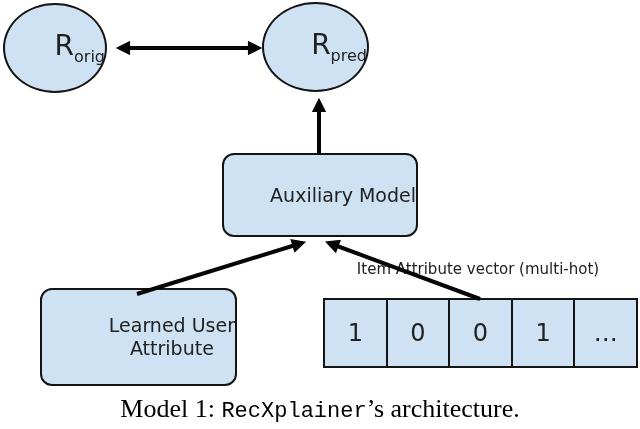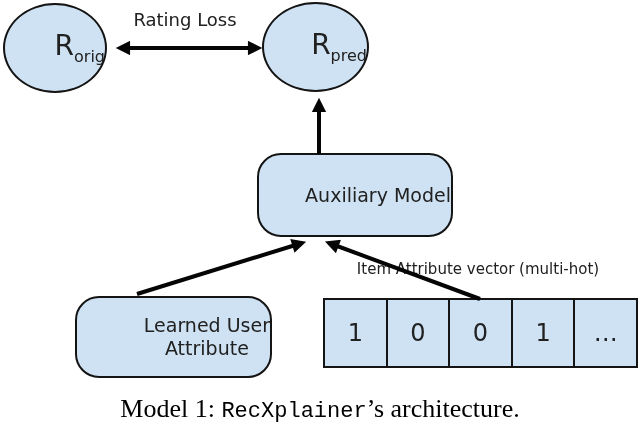--- a/index.html
+++ b/index.html
@@ -17,21 +17,21 @@
   }
   .arrows{position:absolute;left:0;top:0;width:640px;height:429px;pointer-events:none;z-index:5;}
   .arrows line{stroke:var(--arrow);stroke-width:4;}
   .arrows .head{fill:var(--arrow);}
   .node{
     position:absolute;background:var(--node_fill);border:2px solid var(--node_border);
     display:flex;align-items:center;justify-content:flex-end;text-align:center;
     box-sizing:border-box;z-index:2;
   }
   .circle{border-radius:50%;}
-  .roundbox{border-radius:24px;margin-left:35px;}
+  .roundbox{border-radius:12px;}
   .circle-label{font-size:28px;line-height:1;}
   .circle-label .subscript{font-size:16px;vertical-align:-7px;}
   .box-label{font-size:19px;line-height:23px;}
   .edge-label{
     position:absolute;left:110px;top:9px;width:150px;text-align:center;
     font-size:18px;z-index:3;
   }
   .vec-label{
     position:absolute;left:318px;top:260px;width:320px;text-align:center;
     font-size:15px;z-index:1;
@@ -49,21 +49,21 @@
   .caption{
     position:absolute;left:0;top:393px;width:640px;text-align:center;
     font-family:"Liberation Serif",serif;font-size:26px;line-height:32px;
     color:var(--caption_text);
   }
   .caption .code{font-family:"Liberation Mono","DejaVu Sans Mono",monospace;font-size:22px;text-align:center;}
   
   .n-rorig{left:3px;top:3px;width:104px;height:90px;}
   .n-rpred{left:262px;top:2px;width:107px;height:90px;}
   .n-aux{left:222px;top:153px;width:196px;height:84px;}
-  .n-lue{left:40px;top:296px;width:197px;height:82px;}
+  .n-lue{left:40px;top:288px;width:197px;height:98px;}
 </style>
 </head>
 <body>
 
 <div class="stage">
 
   <svg class="arrows" xmlns="http://www.w3.org/2000/svg">
     <defs>
       <marker id="ah" viewBox="0 0 10 10" refX="7" refY="5" markerWidth="4.6" markerHeight="3.6" orient="auto-start-reverse">
         <path class="head" d="M0,0 L10,5 L0,10 Z"></path>
@@ -72,21 +72,20 @@
     <line x1="120" y1="48" x2="258" y2="48" marker-start="url(#ah)" marker-end="url(#ah)"></line>
     <line x1="319" y1="154" x2="319" y2="102" marker-end="url(#ah)"></line>
     <line x1="137" y1="294" x2="302" y2="243" marker-end="url(#ah)"></line>
     <line x1="480" y1="299" x2="329" y2="243" marker-end="url(#ah)"></line>
   </svg>
 
   <div class="node circle n-rorig">
     <span class="circle-label"><span>R</span><span class="subscript">orig</span></span>
   </div>
 
-  <div class="edge-label">Rating Loss</div>
 
   <div class="node circle n-rpred">
     <span class="circle-label"><span>R</span><span class="subscript">pred</span></span>
   </div>
 
   <div class="node roundbox n-aux">
     <span class="box-label">Auxiliary Model</span>
   </div>
 
   <div class="node roundbox n-lue">

